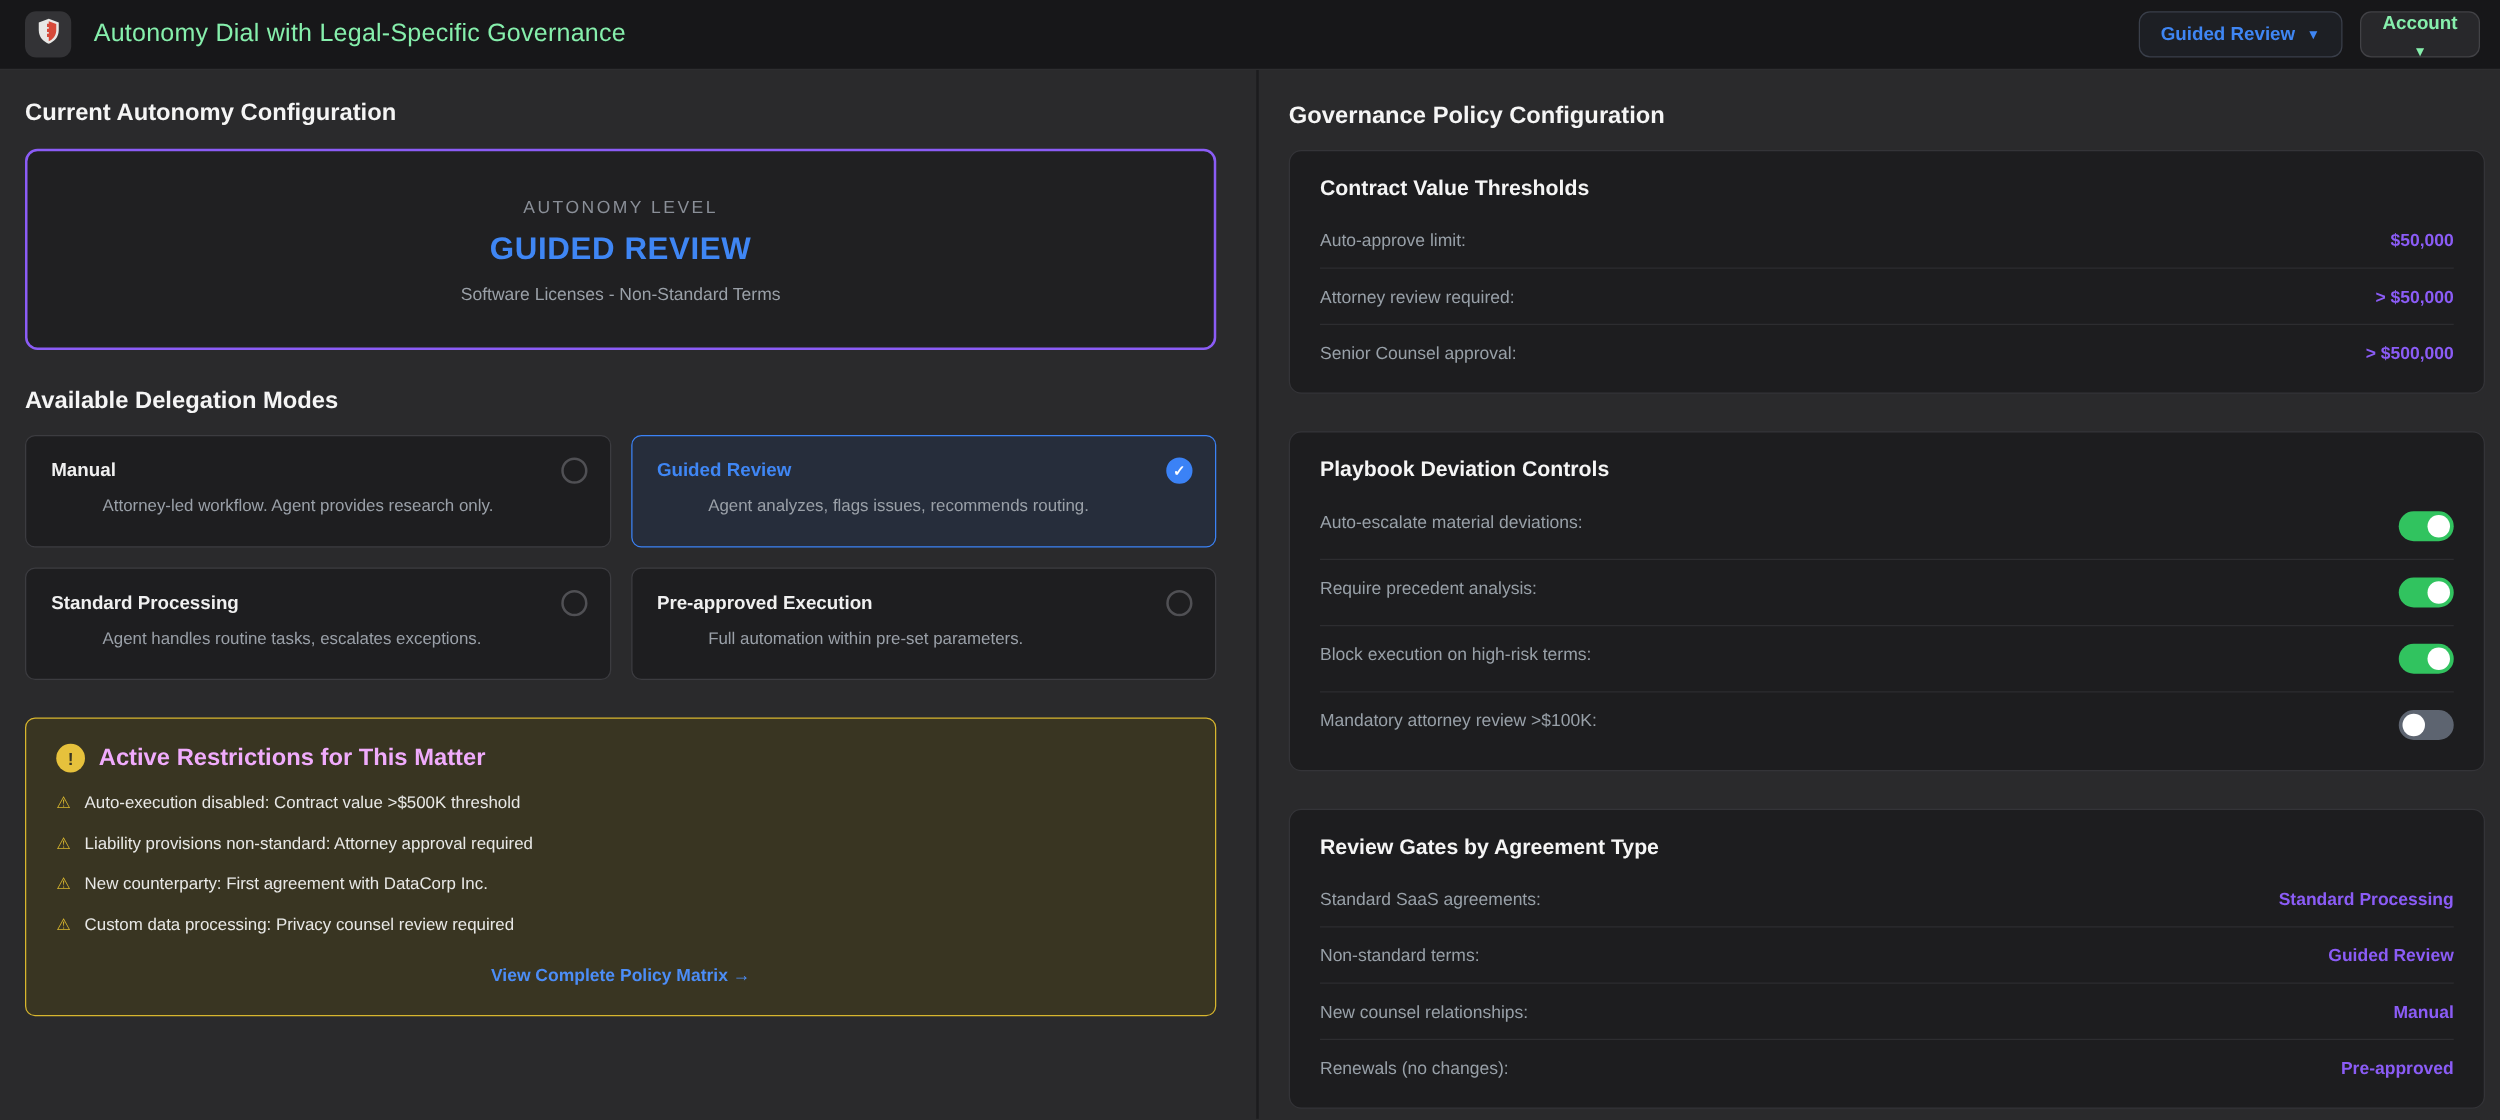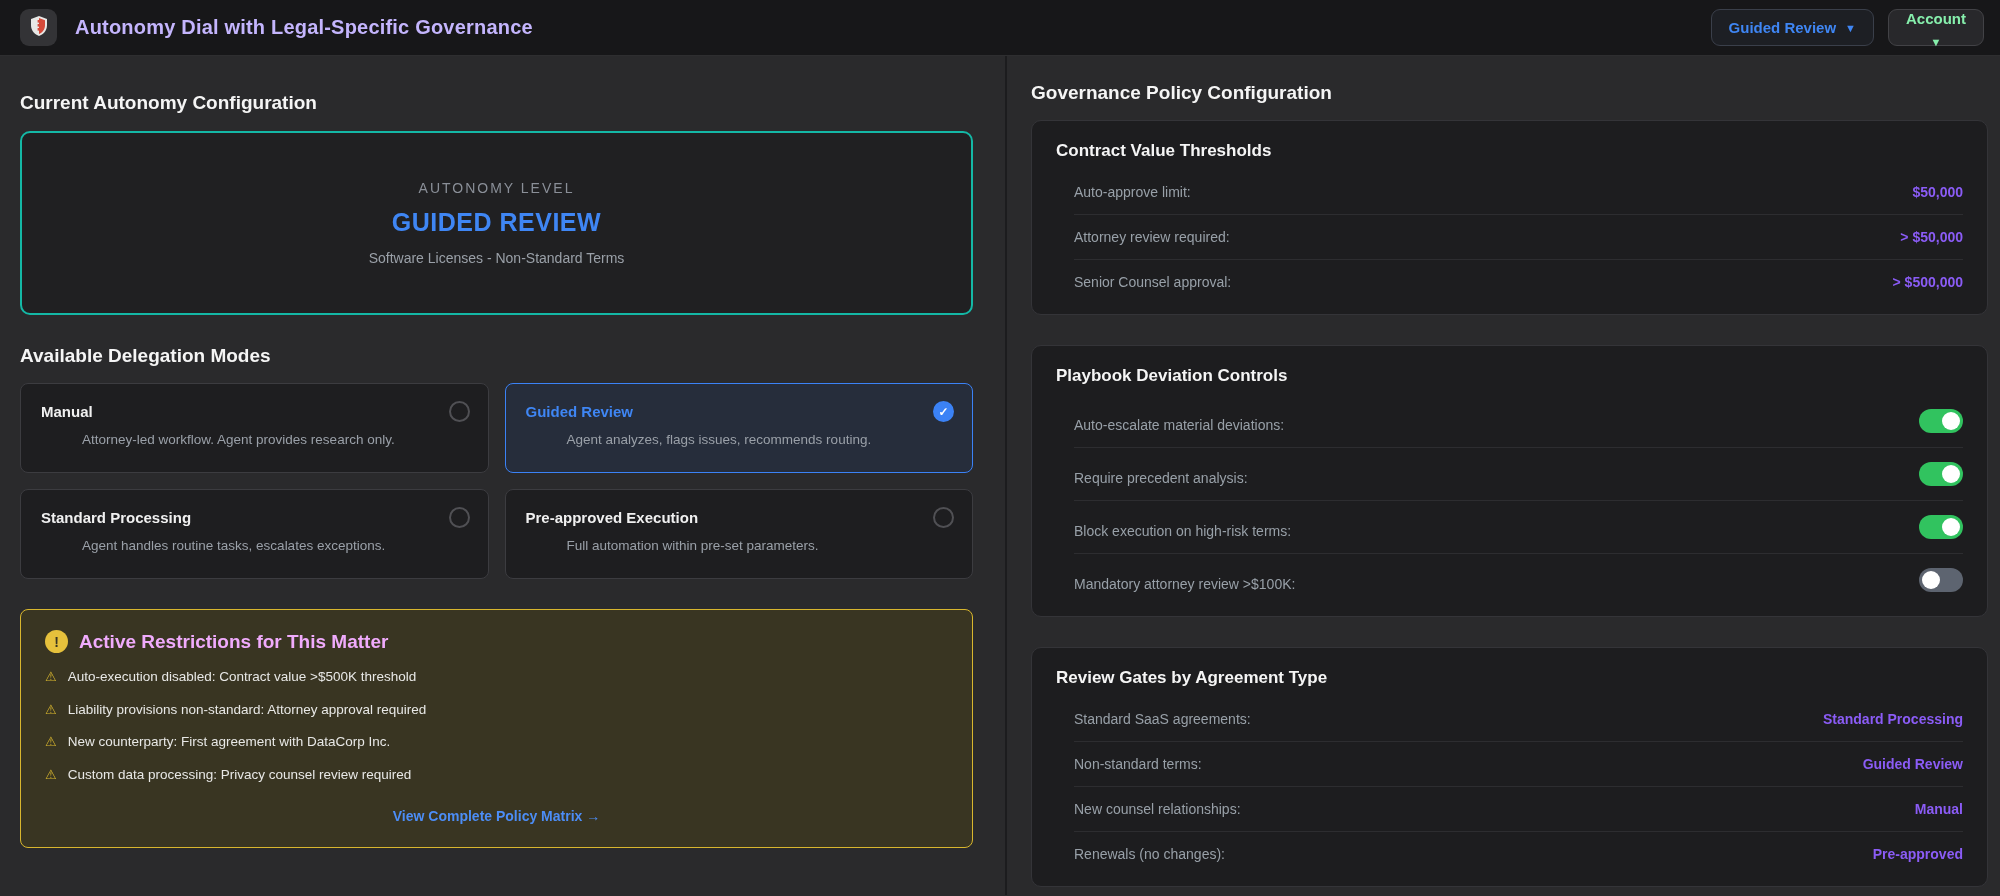--- a/index.html
+++ b/index.html
@@ -4,36 +4,36 @@
 <style>
   * { margin:0; padding:0; box-sizing:border-box; }
   html,body { width:2000px; height:896px; overflow:hidden;
     font-family:"Liberation Sans", sans-serif; background:#2a2a2c; color:#f0f0f0; }
 
   
   .header { height:56px; background:#171719; border-bottom:1px solid #2e2e30;
     display:flex; align-items:center; padding:0 16px; }
   .logo-btn { width:37px; height:37px; border-radius:9px; background:#333336;
     display:flex; align-items:center; justify-content:center; margin-left:4px; }
-  .app-title { font-size:20px; font-weight:bold; color:#c4b5fd; margin-left:18px; letter-spacing:.2px; }
+  .app-title { font-size:20px; font-weight:normal; color:#86efac; margin-left:18px; letter-spacing:.2px; }
   .header-spacer { flex:1; }
   .hdr-btn { height:37px; border-radius:9px; display:flex; align-items:center; gap:9px;
     padding:0 17px; font-size:15px; font-weight:bold; cursor:pointer; }
   .mode-btn { background:#1d1f24; border:1px solid #3a3f4a; color:#3f86f4; margin-right:14px; }
   .account-btn { background:#28282b; border:1px solid #424246; color:#86efac;flex-direction:column; }
   .caret { font-size:11px; }
 
   
   .main { display:flex; height:839px; }
-  .panel-left { width:1005px; padding:36px 32px 20px 20px; }
+  .panel-left { width:1005px; padding:24px 32px 20px 20px; }
   .panel-right { flex:1; padding:26px 12px 16px 24px; border-left:2px solid #1c1c1e; }
   .section-title { font-size:19px; font-weight:bold; color:#f5f5f5; }
 
   
-  .autonomy-box { margin-top:17px; height:184px; border:2px solid #14b8a6; border-radius:10px;
+  .autonomy-box { margin-top:17px; height:161px; border:2px solid #8b5cf6; border-radius:10px;
     background:#202022; display:flex; flex-direction:column; align-items:center; justify-content:center; }
   .autonomy-eyebrow { font-size:14px; color:#8a8f98; letter-spacing:2px; font-weight:500; }
   .autonomy-level { font-size:25px; font-weight:bold; color:#3f86f4; margin-top:12px; letter-spacing:.5px; }
   .autonomy-matter { font-size:14px; color:#9aa0a8; margin-top:13px; }
 
   
   .modes-title { margin-top:30px; }
   .modes-grid { margin-top:16px; display:grid; grid-template-columns:1fr 1fr; gap:16px; }
   .mode-card { background:#1e1e20; border:1px solid #3c3c40; border-radius:8px;
     padding:17px 18px 15px 20px; min-height:90px; cursor:pointer; }
@@ -60,21 +60,21 @@
     color:#e8e8e6; margin-bottom:17px; }
   .warn-glyph { color:#d8b62e; font-size:13px; line-height:1.2; }
   .restr-link-row { text-align:center; padding:8px 0 6px; }
   .restr-link { font-size:14px; font-weight:bold; color:#4c8df6; cursor:pointer; text-decoration:none; }
 
   
   .cfg-card { background:#1d1d1f; border:1px solid #343438; border-radius:10px;
     padding:20px 24px 10px; margin-top:16px; }
   .cfg-card + .cfg-card { margin-top:30px; }
   .cfg-title { font-size:17px; font-weight:bold; color:#f5f5f5; padding-bottom:9px; }
-  .cfg-row { display:flex; align-items:flex-end; justify-content:space-between; padding:14px 0;margin-left:18px; }
+  .cfg-row { display:flex; align-items:flex-start; justify-content:space-between; padding:14px 0; }
   .cfg-row + .cfg-row { border-top:1px solid #2d2d30; }
   .cfg-label { font-size:14px; color:#98a0a8; }
   .cfg-value { font-size:14px; font-weight:bold; color:#8b5cf6; }
 
   
   .toggle { width:44px; height:24px; border-radius:12px; background:#5d6470;
     position:relative; cursor:pointer; flex:0 0 auto; }
   .toggle .knob { width:18px; height:18px; border-radius:50%; background:#fff;
     position:absolute; top:3px; left:3px; }
   .toggle.on { background:#31c35f; }

